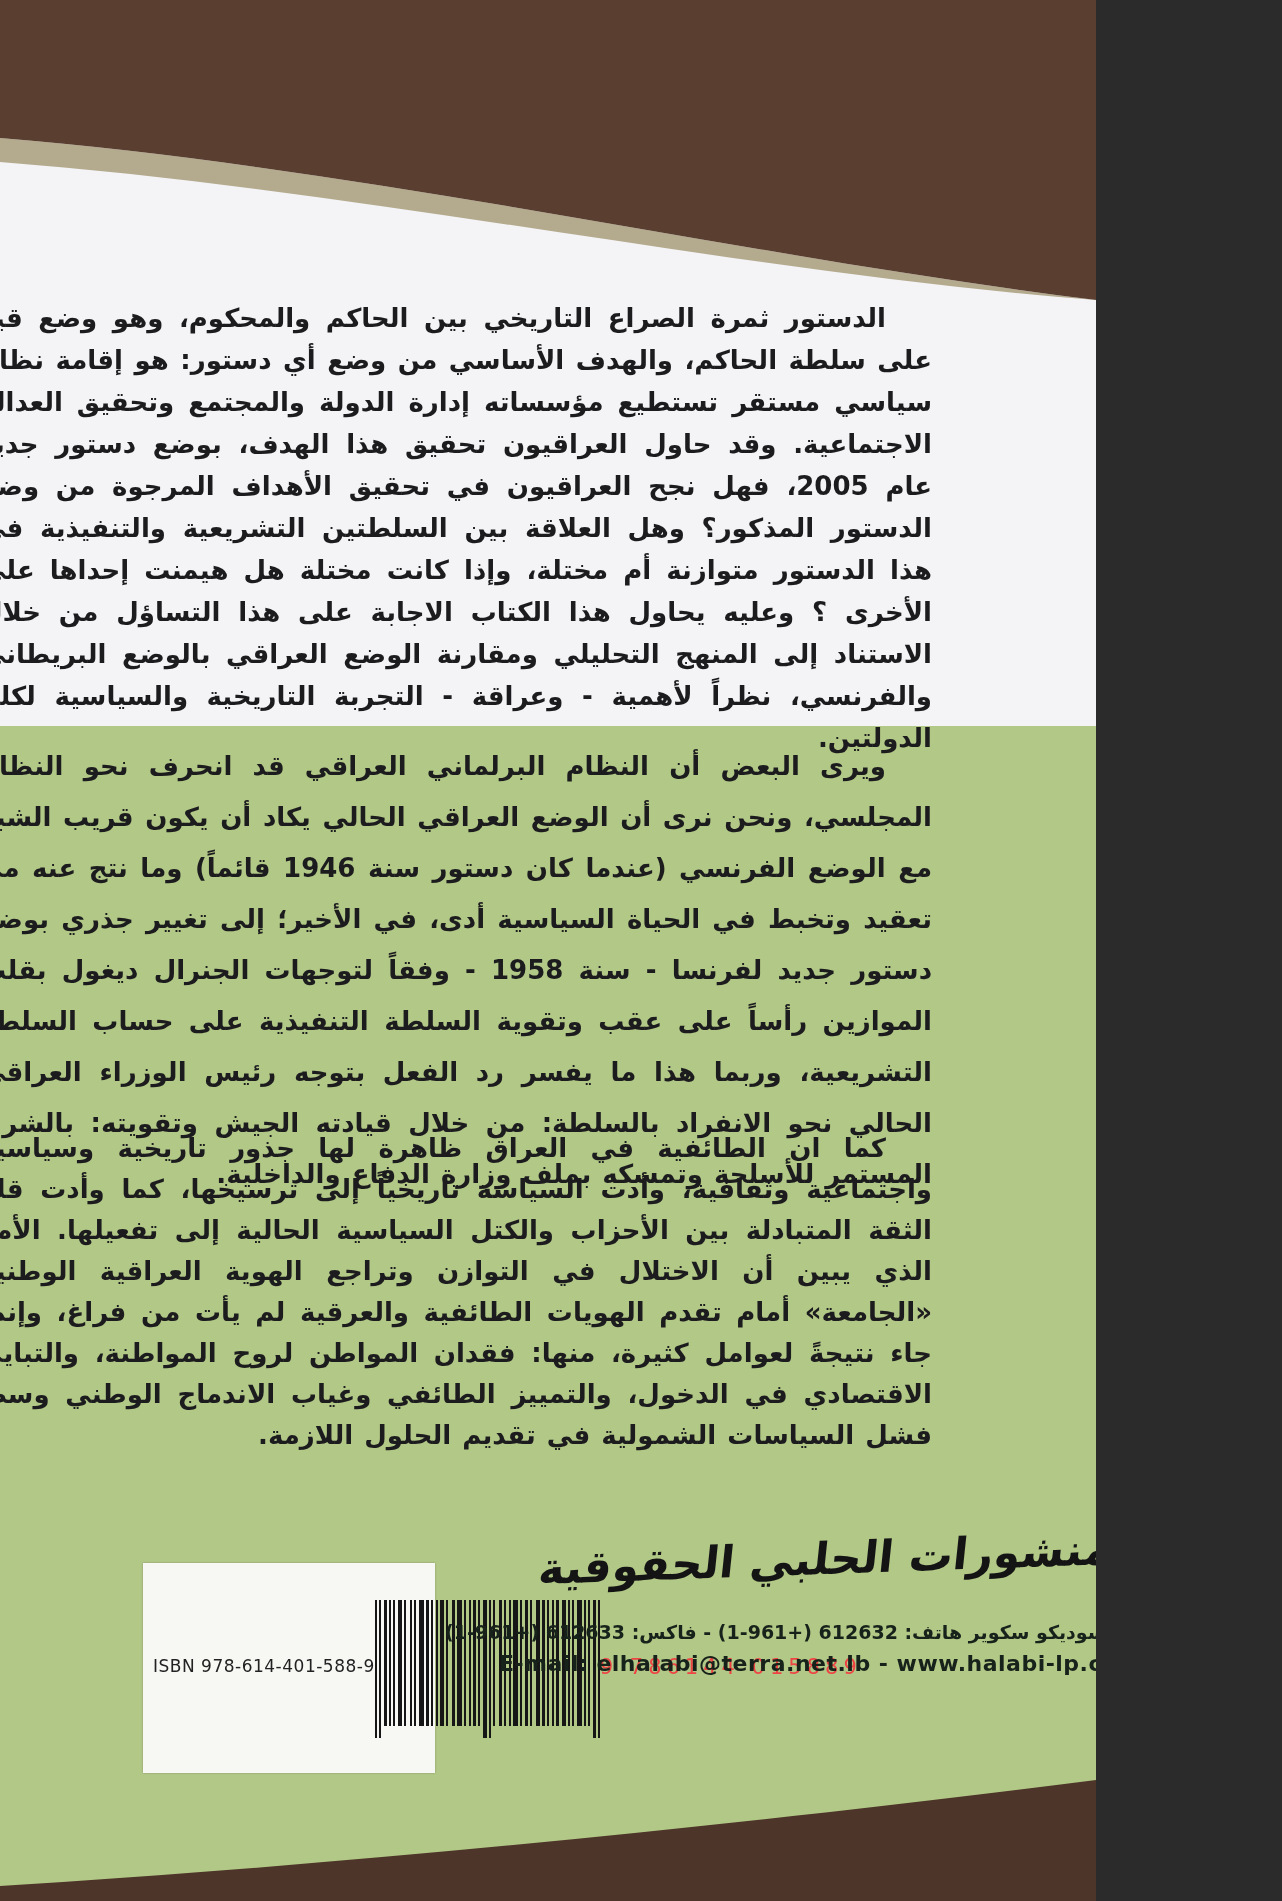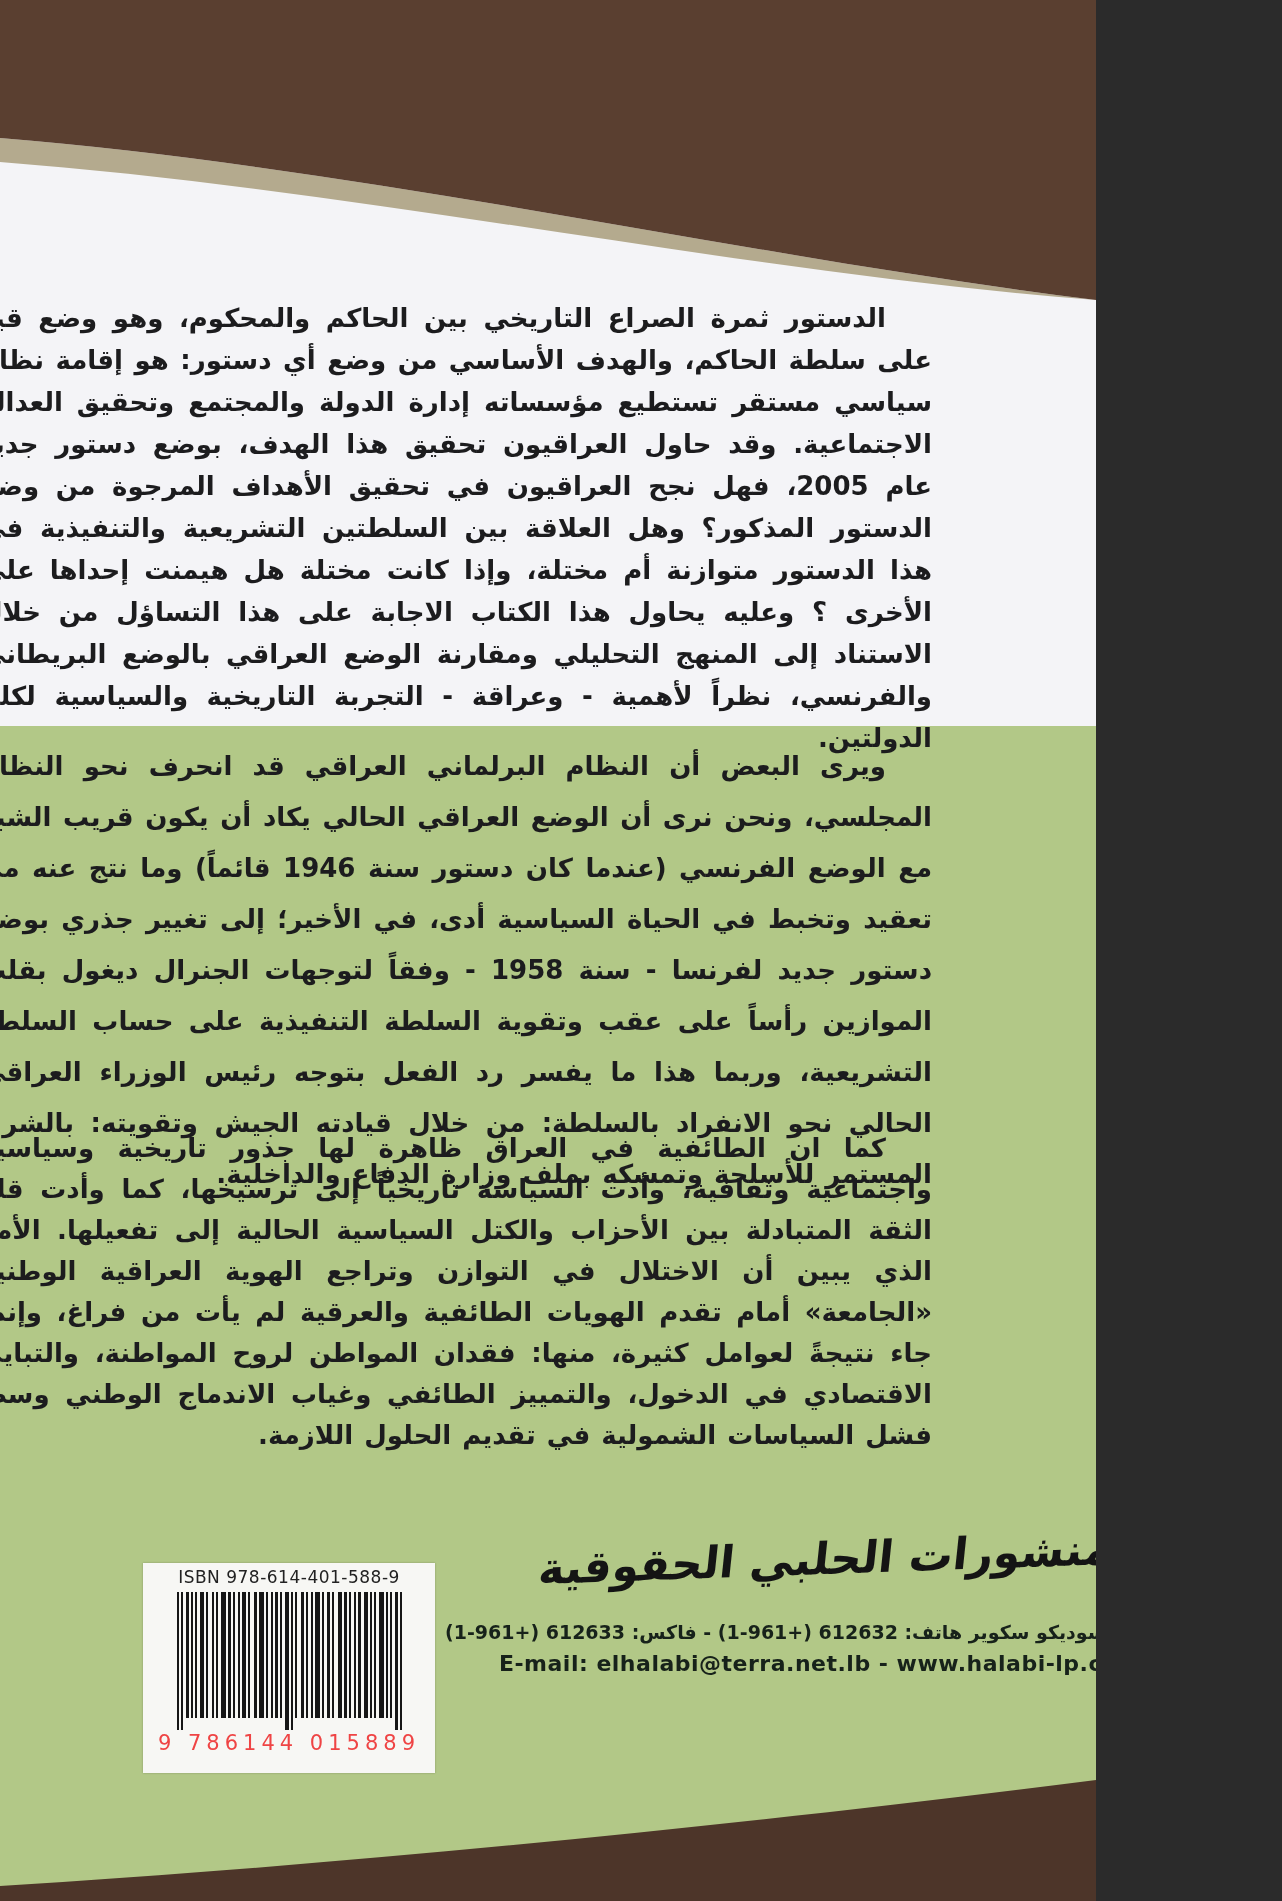--- a/index.html
+++ b/index.html
@@ -34,21 +34,21 @@
     word-spacing:2px;
   }
   .p1{ top:297px;  font-size:26px; line-height:42px; }
   .p2{ top:741px;  font-size:26px; line-height:51px; }
   .p3{ top:1128px; font-size:26px; line-height:41px; }
 
   .barcode{
     position:absolute; left:143px; top:1563px;
     width:292px; height:210px;
     background:var(--barcode-bg);
-    display:flex; flex-direction:column; align-items:center;
+    display:flex; flex-direction:row; align-items:center;
     padding:4px 10px 8px;
     box-shadow:0 0 2px rgba(0,0,0,.25);
   }
   .isbn-label{
     font-size:17px; color:#222; letter-spacing:.5px; white-space:nowrap;
   }
   .bars{
     margin-top:5px; height:138px;
     display:flex; align-items:flex-start;
   }

